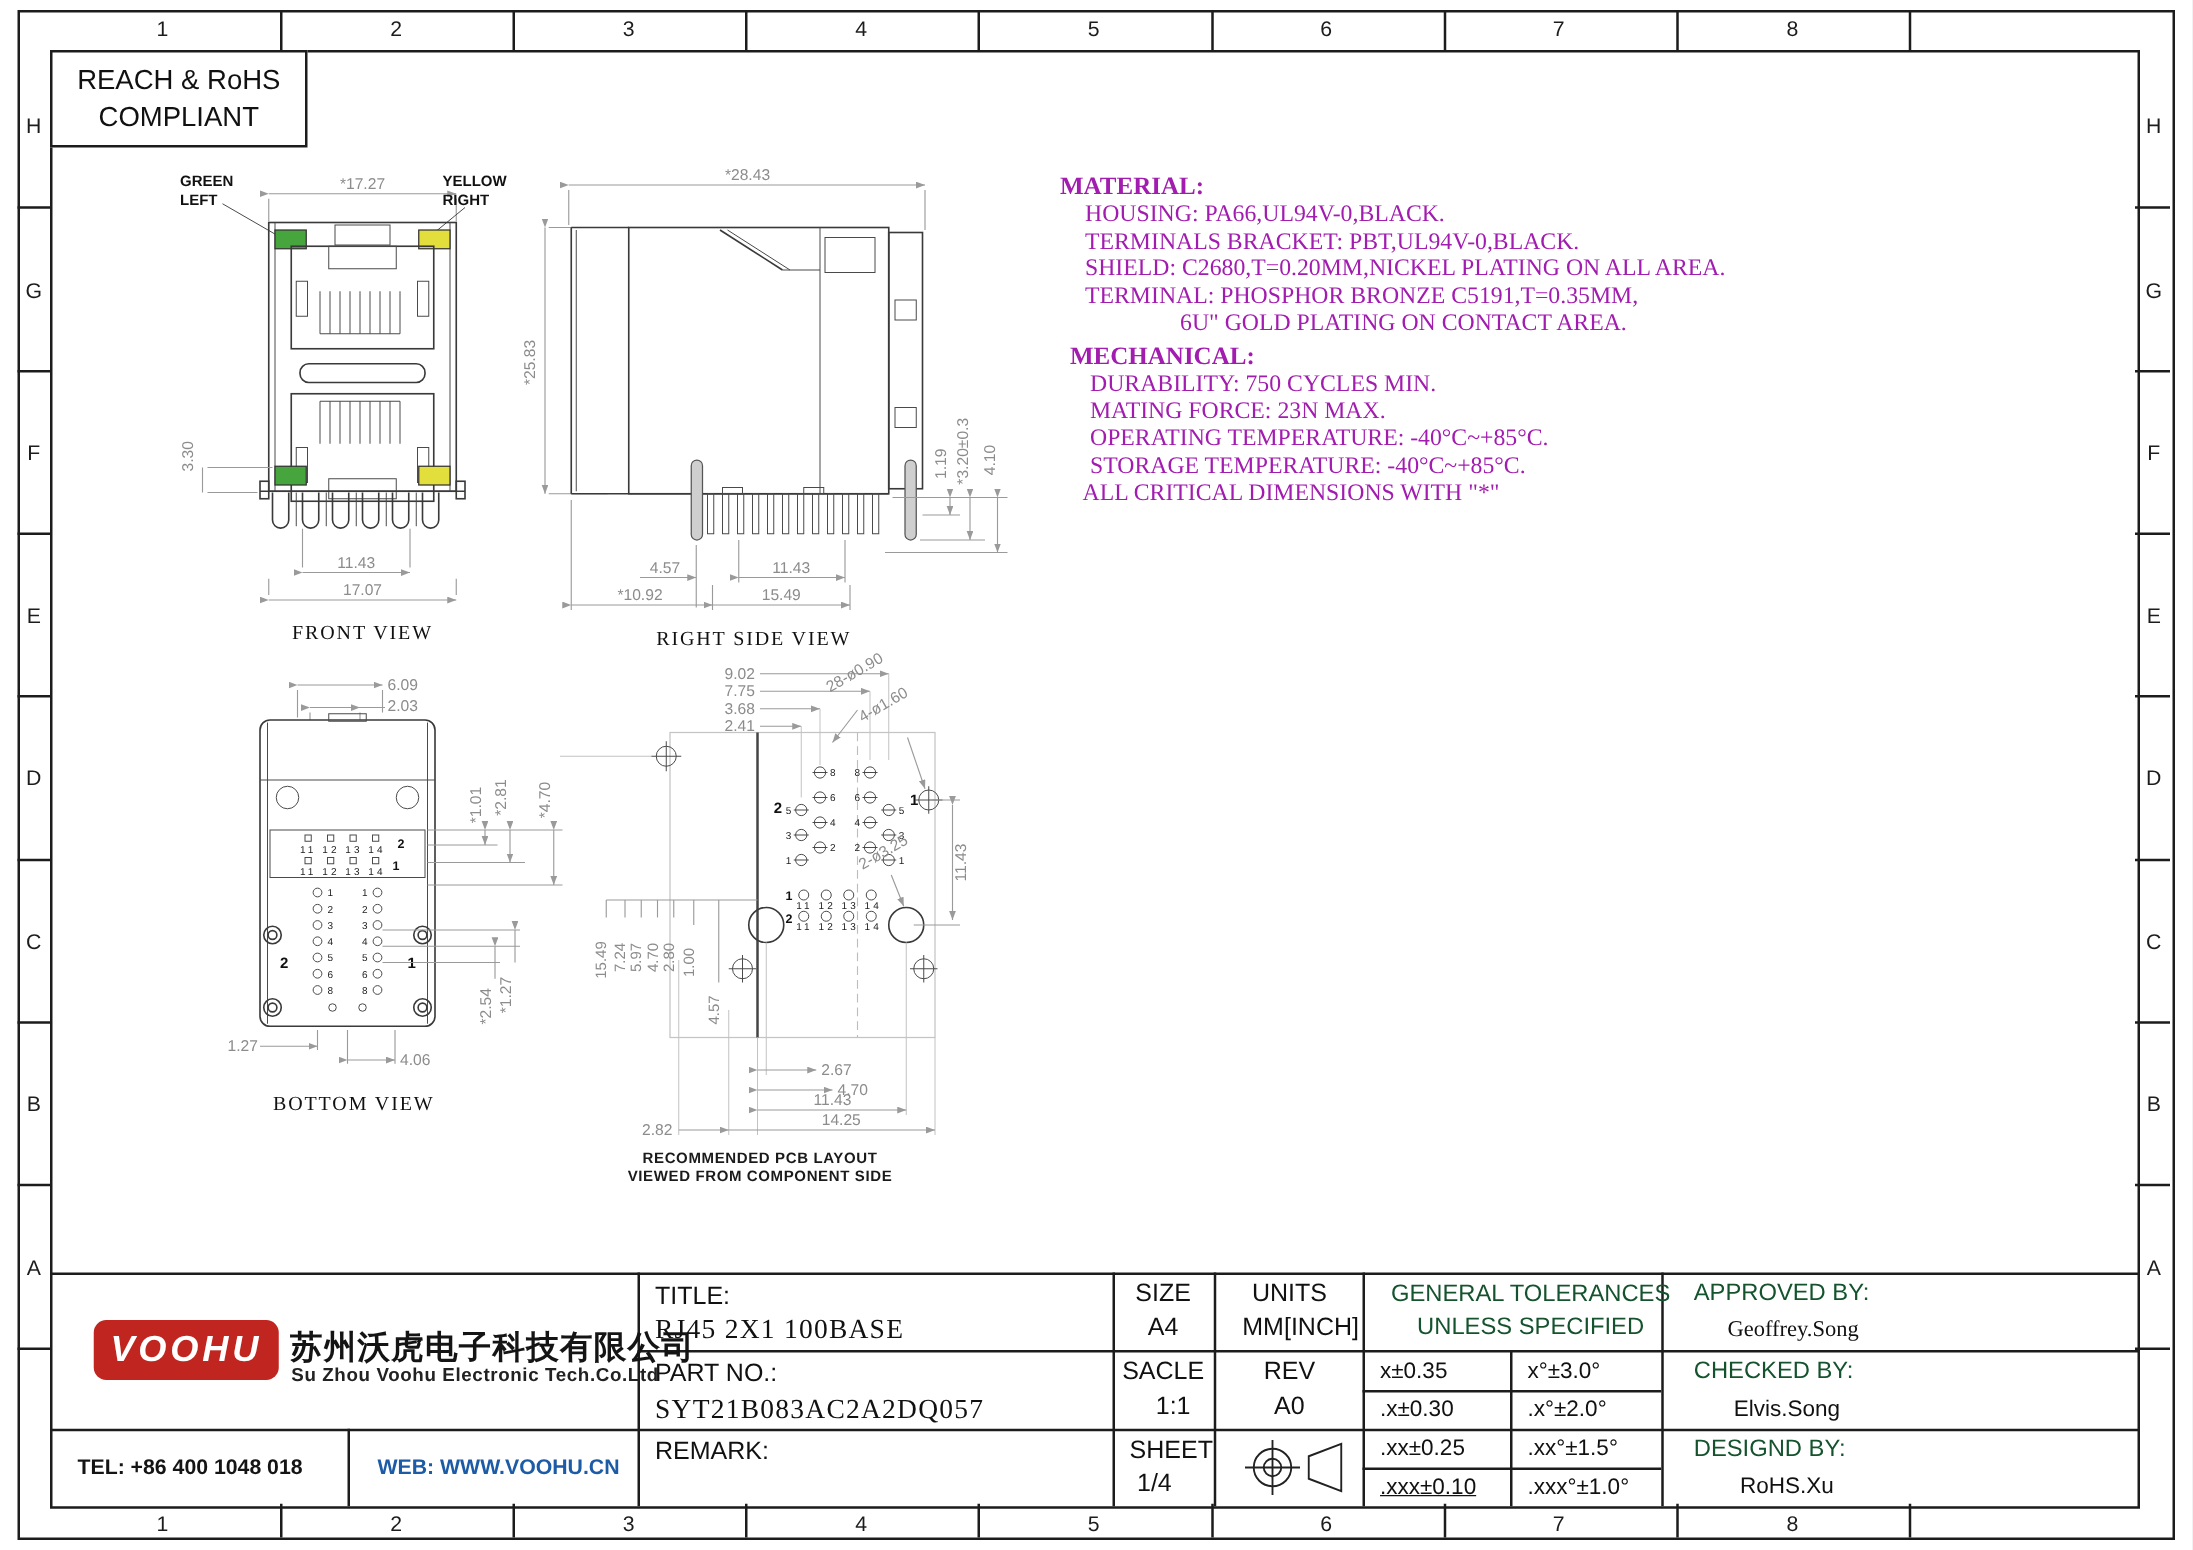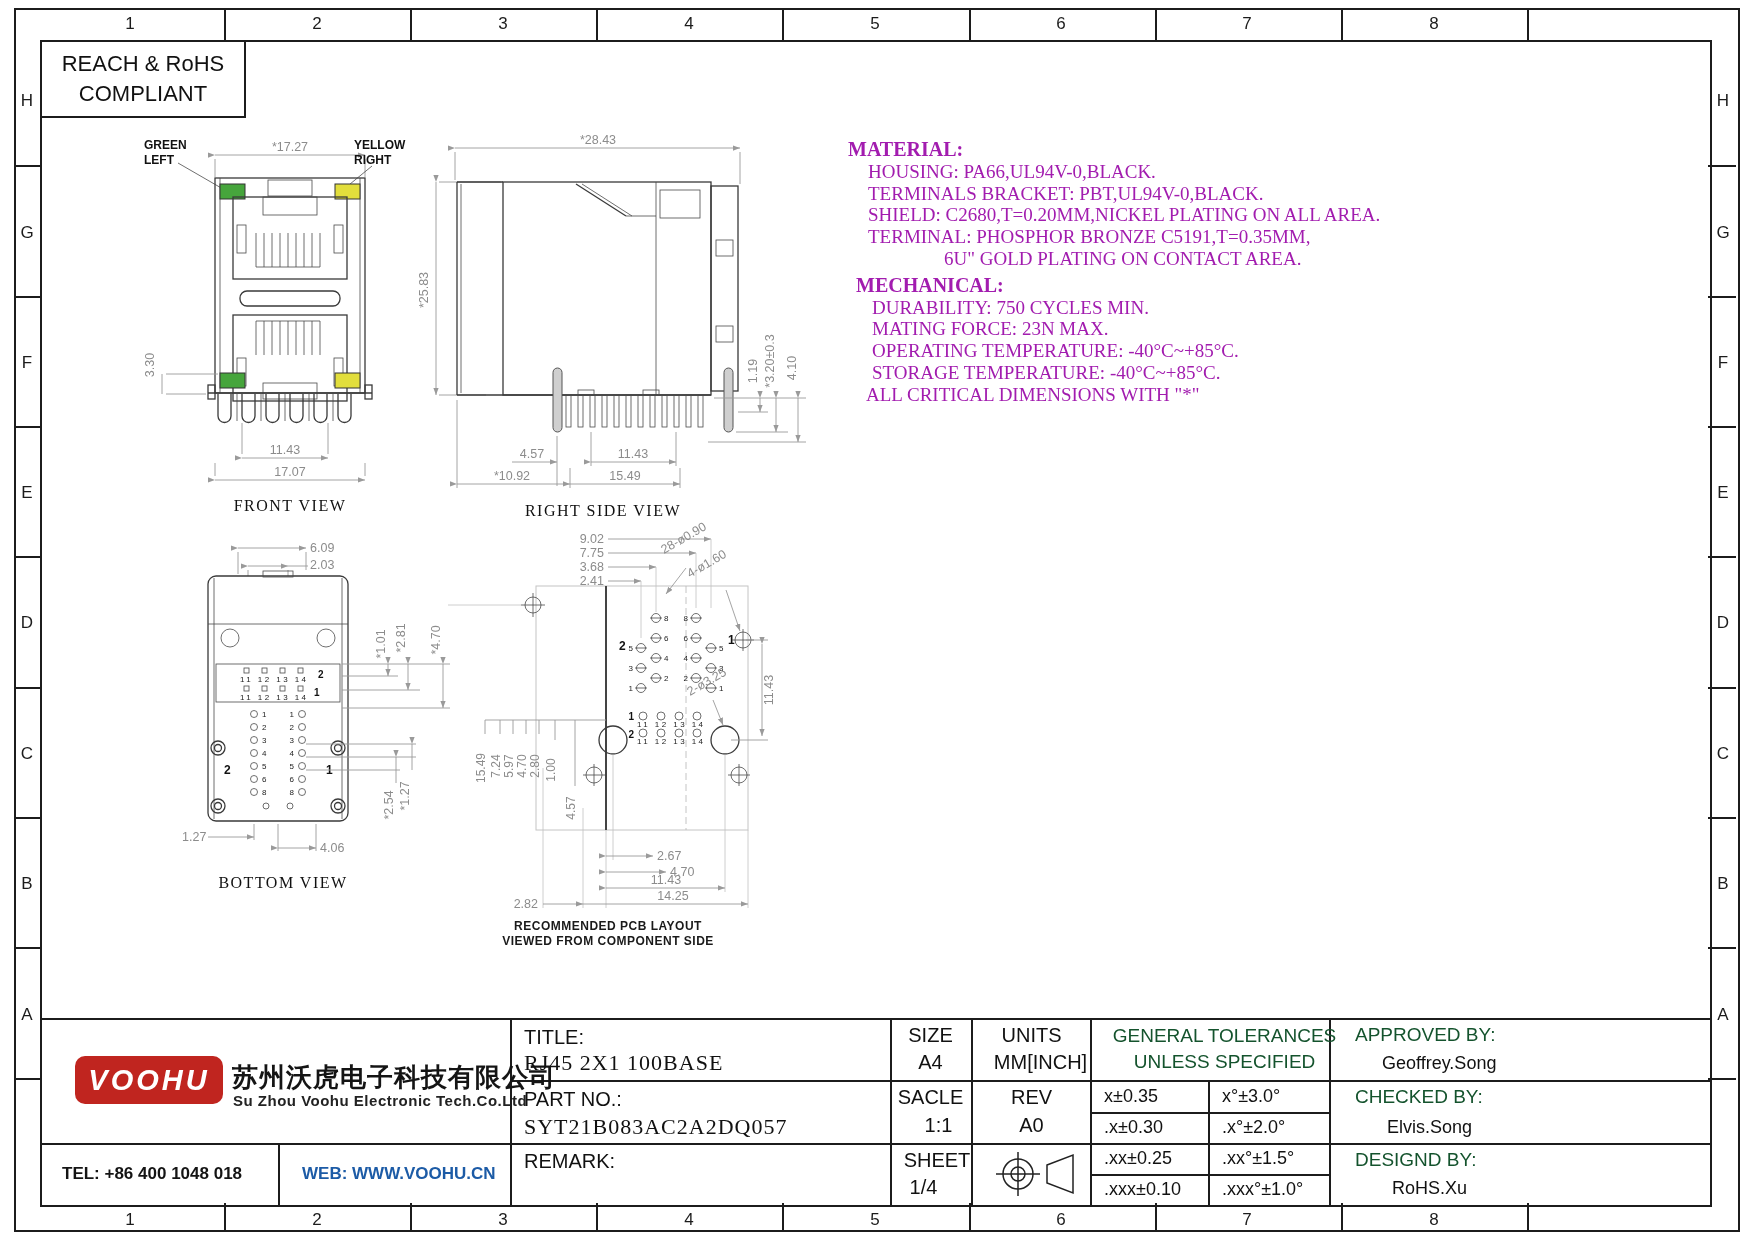--- a/index.html
+++ b/index.html
@@ -659,24 +659,24 @@
     </svg>
 
     <div class="tc hdr19 ctr" style="left:1052px;top:7px;width:237px;">GENERAL TOLERANCES</div>
     <div class="tc hdr19 ctr" style="left:1052px;top:33px;width:237px;">UNLESS SPECIFIED</div>
     <div class="tc tol" style="left:1064px;top:68px;">x±0.35</div>
     <div class="tc tol" style="left:1182px;top:68px;">x°±3.0°</div>
     <div class="tc tol" style="left:1064px;top:99px;">.x±0.30</div>
     <div class="tc tol" style="left:1182px;top:99px;">.x°±2.0°</div>
     <div class="tc tol" style="left:1064px;top:130px;">.xx±0.25</div>
     <div class="tc tol" style="left:1182px;top:130px;">.xx°±1.5°</div>
-    <div class="tc tol" style="left:1064px;top:161px;">.xxx±0.10</div>
+    <div class="tc tol" style="left:1064px;top:161px;text-decoration:underline;">.xxx±0.10</div>
     <div class="tc tol" style="left:1182px;top:161px;">.xxx°±1.0°</div>
 
     <div class="tc hdr19" style="left:1301px;top:6px;">APPROVED BY:</div>
-    <div class="tc sig" style="left:1342px;top:35px;">Geoffrey.Song</div>
+    <div class="tc sig" style="left:1342px;top:35px;font-family:Liberation Serif, serif;">Geoffrey.Song</div>
     <div class="tc hdr19" style="left:1301px;top:68px;">CHECKED BY:</div>
     <div class="tc sig" style="left:1347px;top:99px;">Elvis.Song</div>
     <div class="tc hdr19" style="left:1301px;top:131px;">DESIGND BY:</div>
     <div class="tc sig" style="left:1352px;top:160px;">RoHS.Xu</div>
   </div>
 
 </div>
 
 </body></html>

